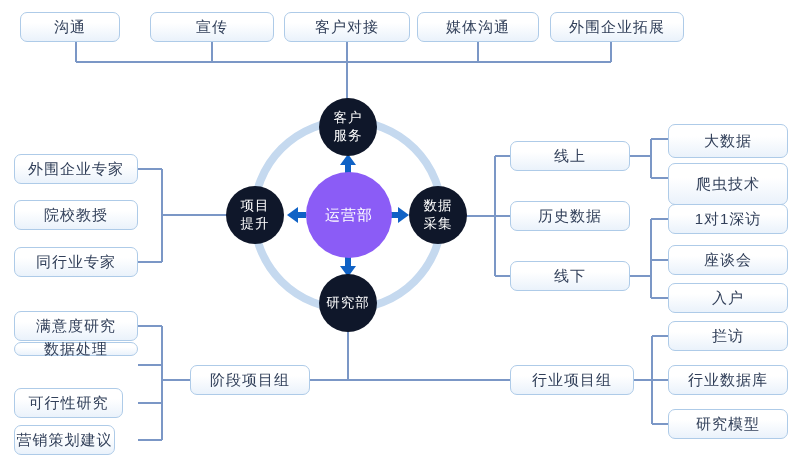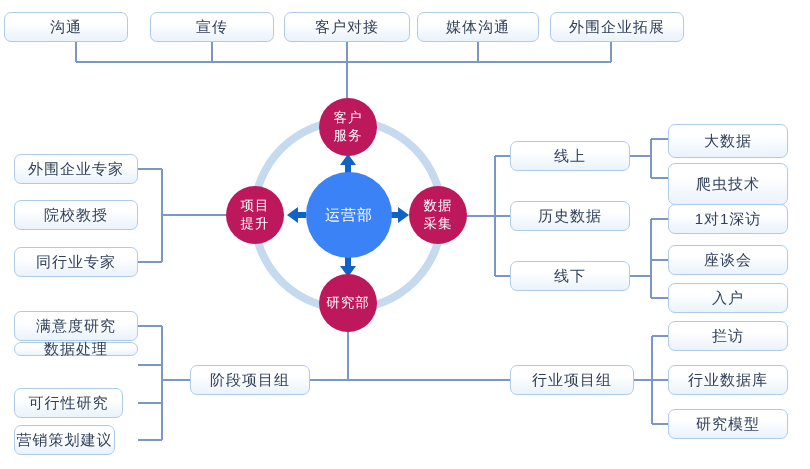--- a/index.html
+++ b/index.html
@@ -10,24 +10,24 @@
   .box{
     position:absolute;box-sizing:border-box;
     display:flex;align-items:center;justify-content:center;
     border:1px solid #aecbe8;border-radius:7px;
     background:linear-gradient(180deg,#ffffff 35%,#eaf2fb 100%);
     color:#32405a;font-size:15px;letter-spacing:1px;white-space:nowrap;
   }
   .circle{
     position:absolute;border-radius:50%;
     display:flex;flex-direction:column;align-items:center;justify-content:center;
-    background:#be185d;color:#ffffff;text-align:center;
+    background:#0f172a;color:#ffffff;text-align:center;
   }
   .satellite{width:58px;height:58px;font-size:13.5px;line-height:18px;letter-spacing:1px;}
-  .hub{width:86px;height:86px;background:#3b82f6;font-size:15px;letter-spacing:1px;}
+  .hub{width:86px;height:86px;background:#8b5cf6;font-size:15px;letter-spacing:1px;}
   svg{position:absolute;left:0;top:0;}
 </style>
 </head>
 <body>
 
 <div id="stage">
 
   <svg width="810" height="469" viewBox="0 0 810 469">
     <g fill="none" stroke="#7b97c6" stroke-width="2">
       <path d="M76,42 V62 M212,42 V62 M347,42 V62 M478,42 V62 M611,42 V62 M76,62 H611 M347,62 V100"></path>
@@ -41,21 +41,21 @@
     </g>
     <circle cx="348" cy="215" r="94" fill="none" stroke="#c5d9ef" stroke-width="8"></circle>
     <g fill="#1062c5" stroke="none">
       <path d="M348 154 L356 165 L351 165 L351 174 L345 174 L345 165 L340 165 Z"></path>
       <path d="M348 277 L356 266 L351 266 L351 257 L345 257 L345 266 L340 266 Z"></path>
       <path d="M287 215 L298 207 L298 212 L306 212 L306 218 L298 218 L298 223 Z"></path>
       <path d="M409 215 L398 207 L398 212 L390 212 L390 218 L398 218 L398 223 Z"></path>
     </g>
   </svg>
 
-  <div class="box" style="left:4px;top:12px;width:124px;height:30px">沟通</div>
+  <div class="box" style="left:20px;top:12px;width:100px;height:30px">沟通</div>
   <div class="box" style="left:150px;top:12px;width:124px;height:30px">宣传</div>
   <div class="box" style="left:284px;top:12px;width:126px;height:30px">客户对接</div>
   <div class="box" style="left:417px;top:12px;width:122px;height:30px">媒体沟通</div>
   <div class="box" style="left:550px;top:12px;width:134px;height:30px">外围企业拓展</div>
 
   <div class="circle satellite" style="left:319px;top:98px">
     <span>客户</span>
     <span>服务</span>
   </div>
   <div class="circle satellite" style="left:409px;top:186px">

